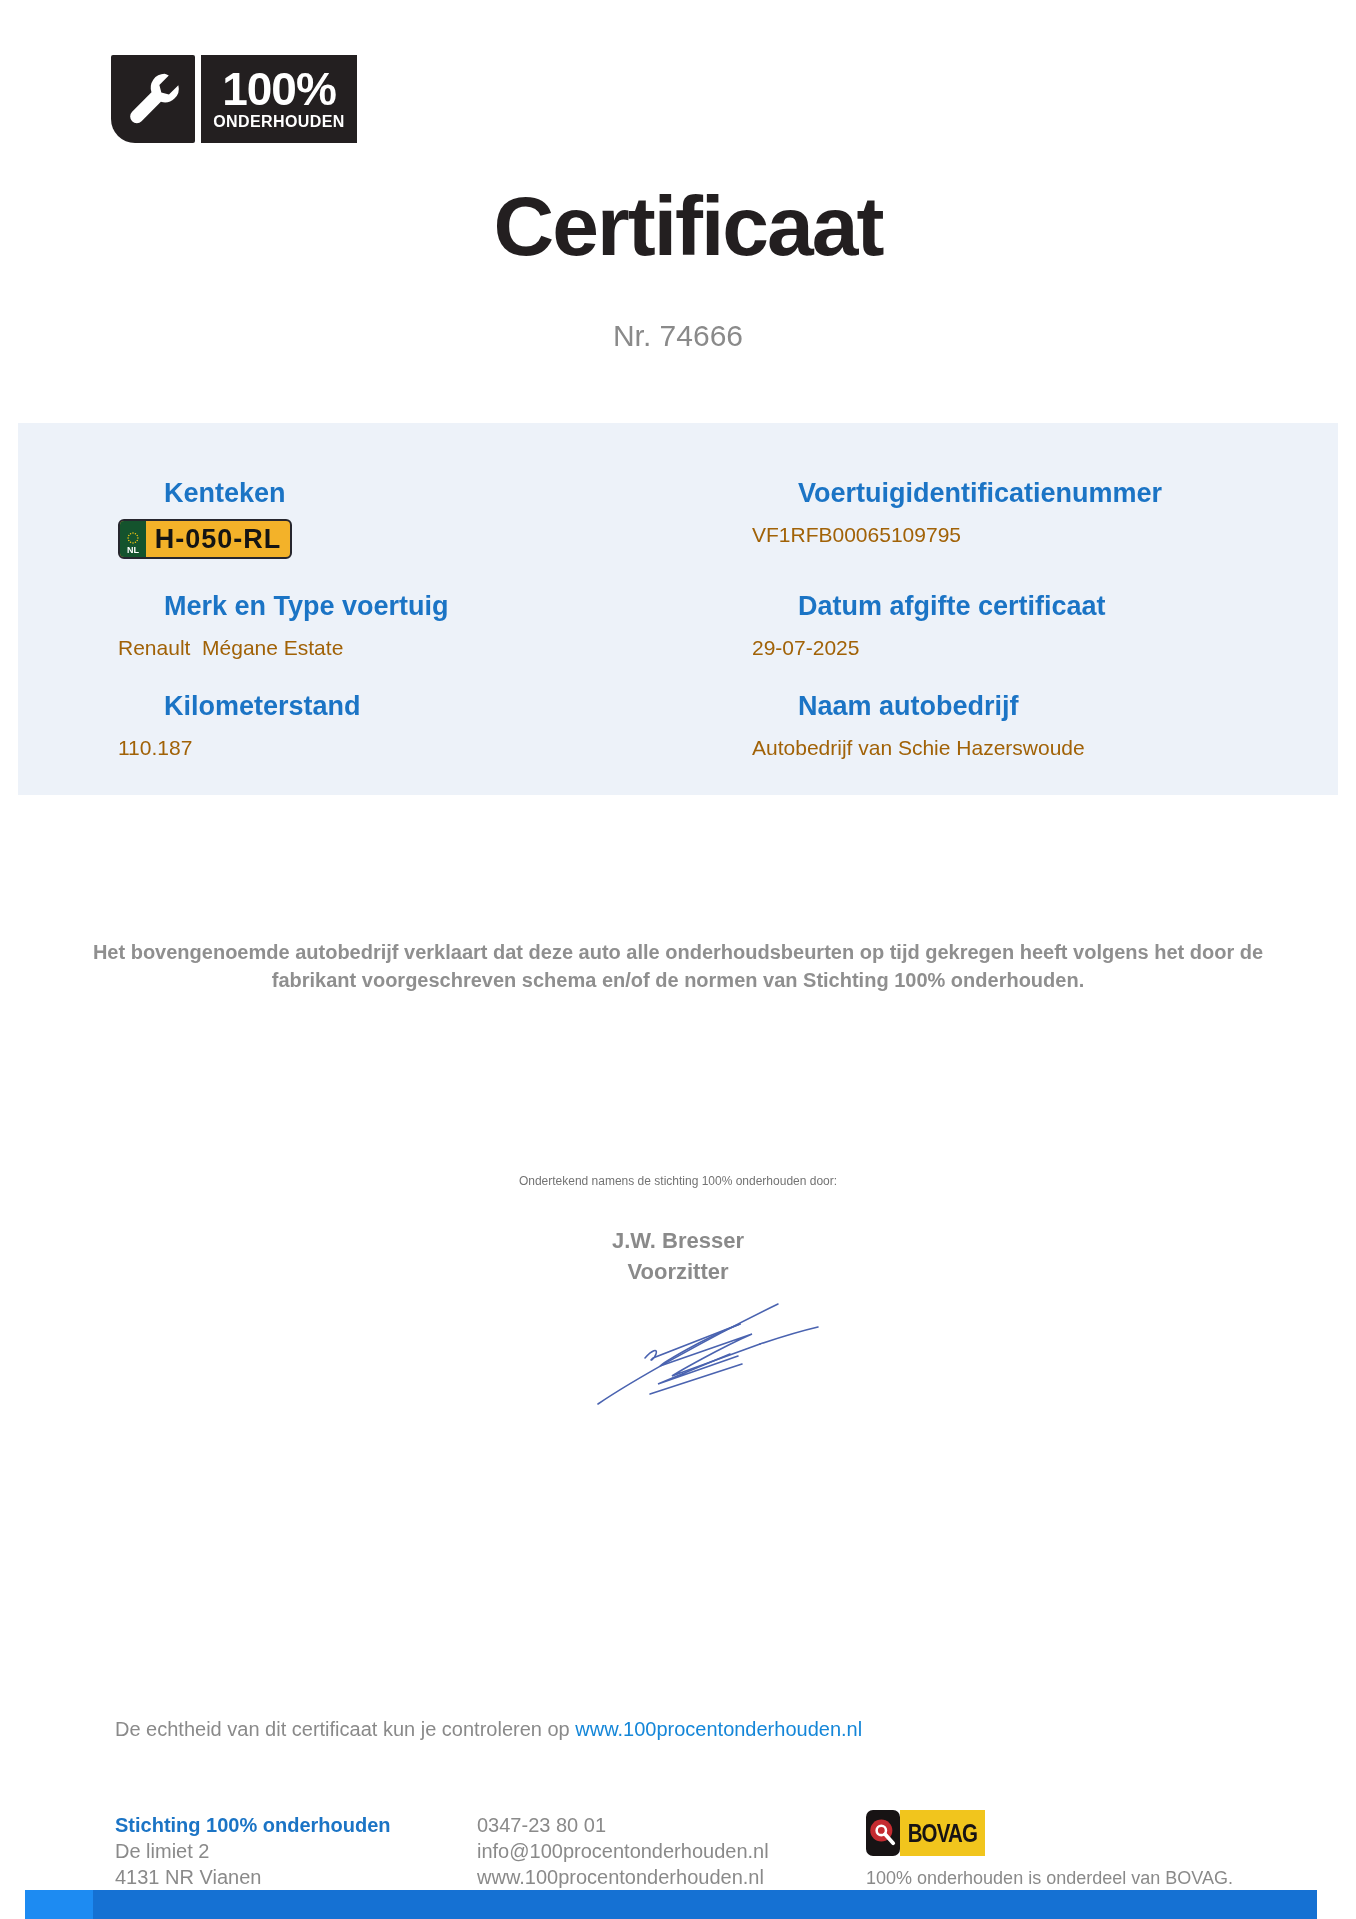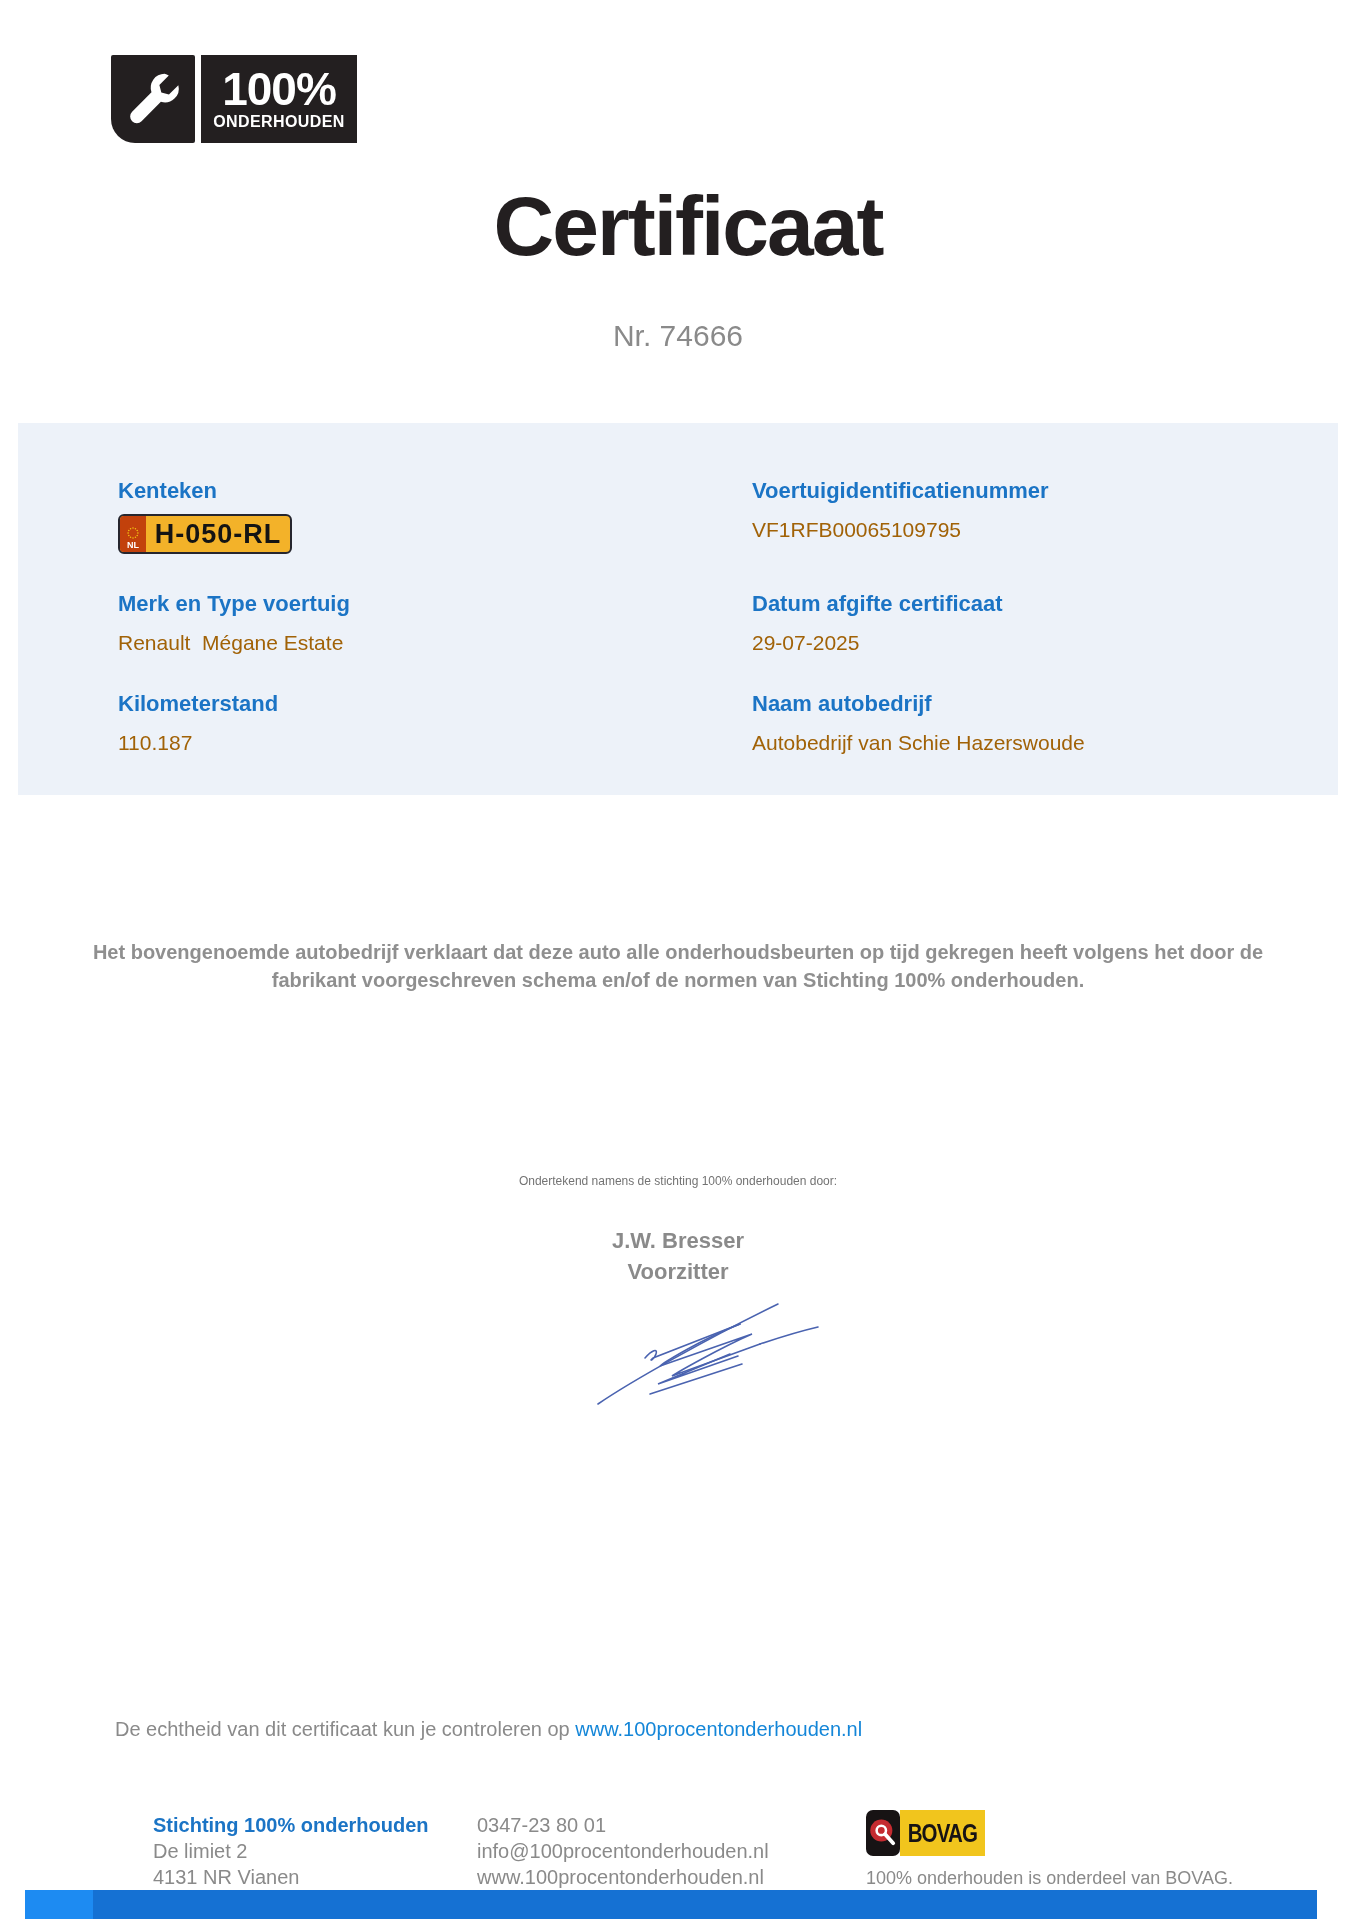--- a/index.html
+++ b/index.html
@@ -18,33 +18,33 @@
 
   
   .title { position:absolute; top:178px; left:0; width:100%; text-align:center;
            font-size:84px; font-weight:bold; color:#231f20; letter-spacing:-2px;padding-left:20px; }
   .cert-nr { position:absolute; top:272px; left:0; width:100%; text-align:center;
              font-size:30px; color:#8a8a8a;margin-top:47px; }
 
   
   .panel { position:absolute; left:18px; top:423px; width:1320px; height:372px; background:#edf2f9; }
   .field { position:absolute; }
-  .f-label { color:#1b74c5; font-weight:bold; font-size:22px; }
+  .f-label { color:#1b74c5; font-weight:bold; font-size:27px;margin-left:46px; }
   .f-value { color:#a16207; font-size:21px; margin-top:14px; white-space:pre-wrap; }
   .pos-l1 { left:100px; top:55px; }
   .pos-l2 { left:100px; top:168px; }
   .pos-l3 { left:100px; top:268px; }
   .pos-r1 { left:734px; top:55px; }
   .pos-r2 { left:734px; top:168px; }
   .pos-r3 { left:734px; top:268px; }
 
   
   .plate { margin-top:10px; width:174px; height:40px; background:#f3b229;
            border:2px solid #26262e; border-radius:6px; display:flex; overflow:hidden; }
-  .plate-strip { width:26px; background:#c2410c; color:#fff; display:flex; flex-direction:column;
+  .plate-strip { width:26px; background:#14532d; color:#fff; display:flex; flex-direction:column;
                  align-items:center; justify-content:flex-end; padding-bottom:2px; }
   .plate-nl { font-size:9px; font-weight:bold; line-height:10px; }
   .plate-num { flex:1; display:flex; align-items:center; justify-content:center;
                font-size:27px; font-weight:bold; color:#141414; letter-spacing:1px; }
 
   
   .declaration { position:absolute; top:938px; left:48px; width:1260px; text-align:center;
                  font-size:20px; font-weight:bold; color:#8f8f8f; line-height:28px; }
 
   
@@ -54,21 +54,21 @@
                font-size:22px; font-weight:bold; color:#8a8a8a; }
   .sign-role { position:absolute; top:1259px; left:0; width:100%; text-align:center;
                font-size:22px; font-weight:bold; color:#8a8a8a; }
   .signature { position:absolute; left:590px; top:1292px; }
 
   
   .verify { position:absolute; left:115px; top:1718px; font-size:20px; color:#8a8a8a; }
   .verify a, .link { color:#1486d8; text-decoration:none; cursor:pointer; }
 
   
-  .footer-org   { position:absolute; left:115px; top:1812px; font-size:20px; line-height:26px;margin-left:38px; }
+  .footer-org   { position:absolute; left:115px; top:1812px; font-size:20px; line-height:26px; }
   .footer-org .org-name { color:#1b74c5; font-weight:bold; }
   .footer-org .org-line { color:#8a8a8a; }
   .footer-contact { position:absolute; left:477px; top:1812px; font-size:20px; line-height:26px; color:#8a8a8a; }
   .footer-bovag { position:absolute; left:866px; top:1810px; }
   .bovag-logo { display:flex; align-items:stretch; height:46px; width:104px; }
   .bovag-black { width:44px; background:#171314; border-radius:7px; display:flex;
                  align-items:center; justify-content:center; }
   .bovag-yellow { flex:1; background:#f1c51d; display:flex; align-items:center; justify-content:center; }
   .bovag-word { font-weight:bold; font-size:25px; letter-spacing:-1px; color:#171314;
                 transform:scaleX(0.82); }

